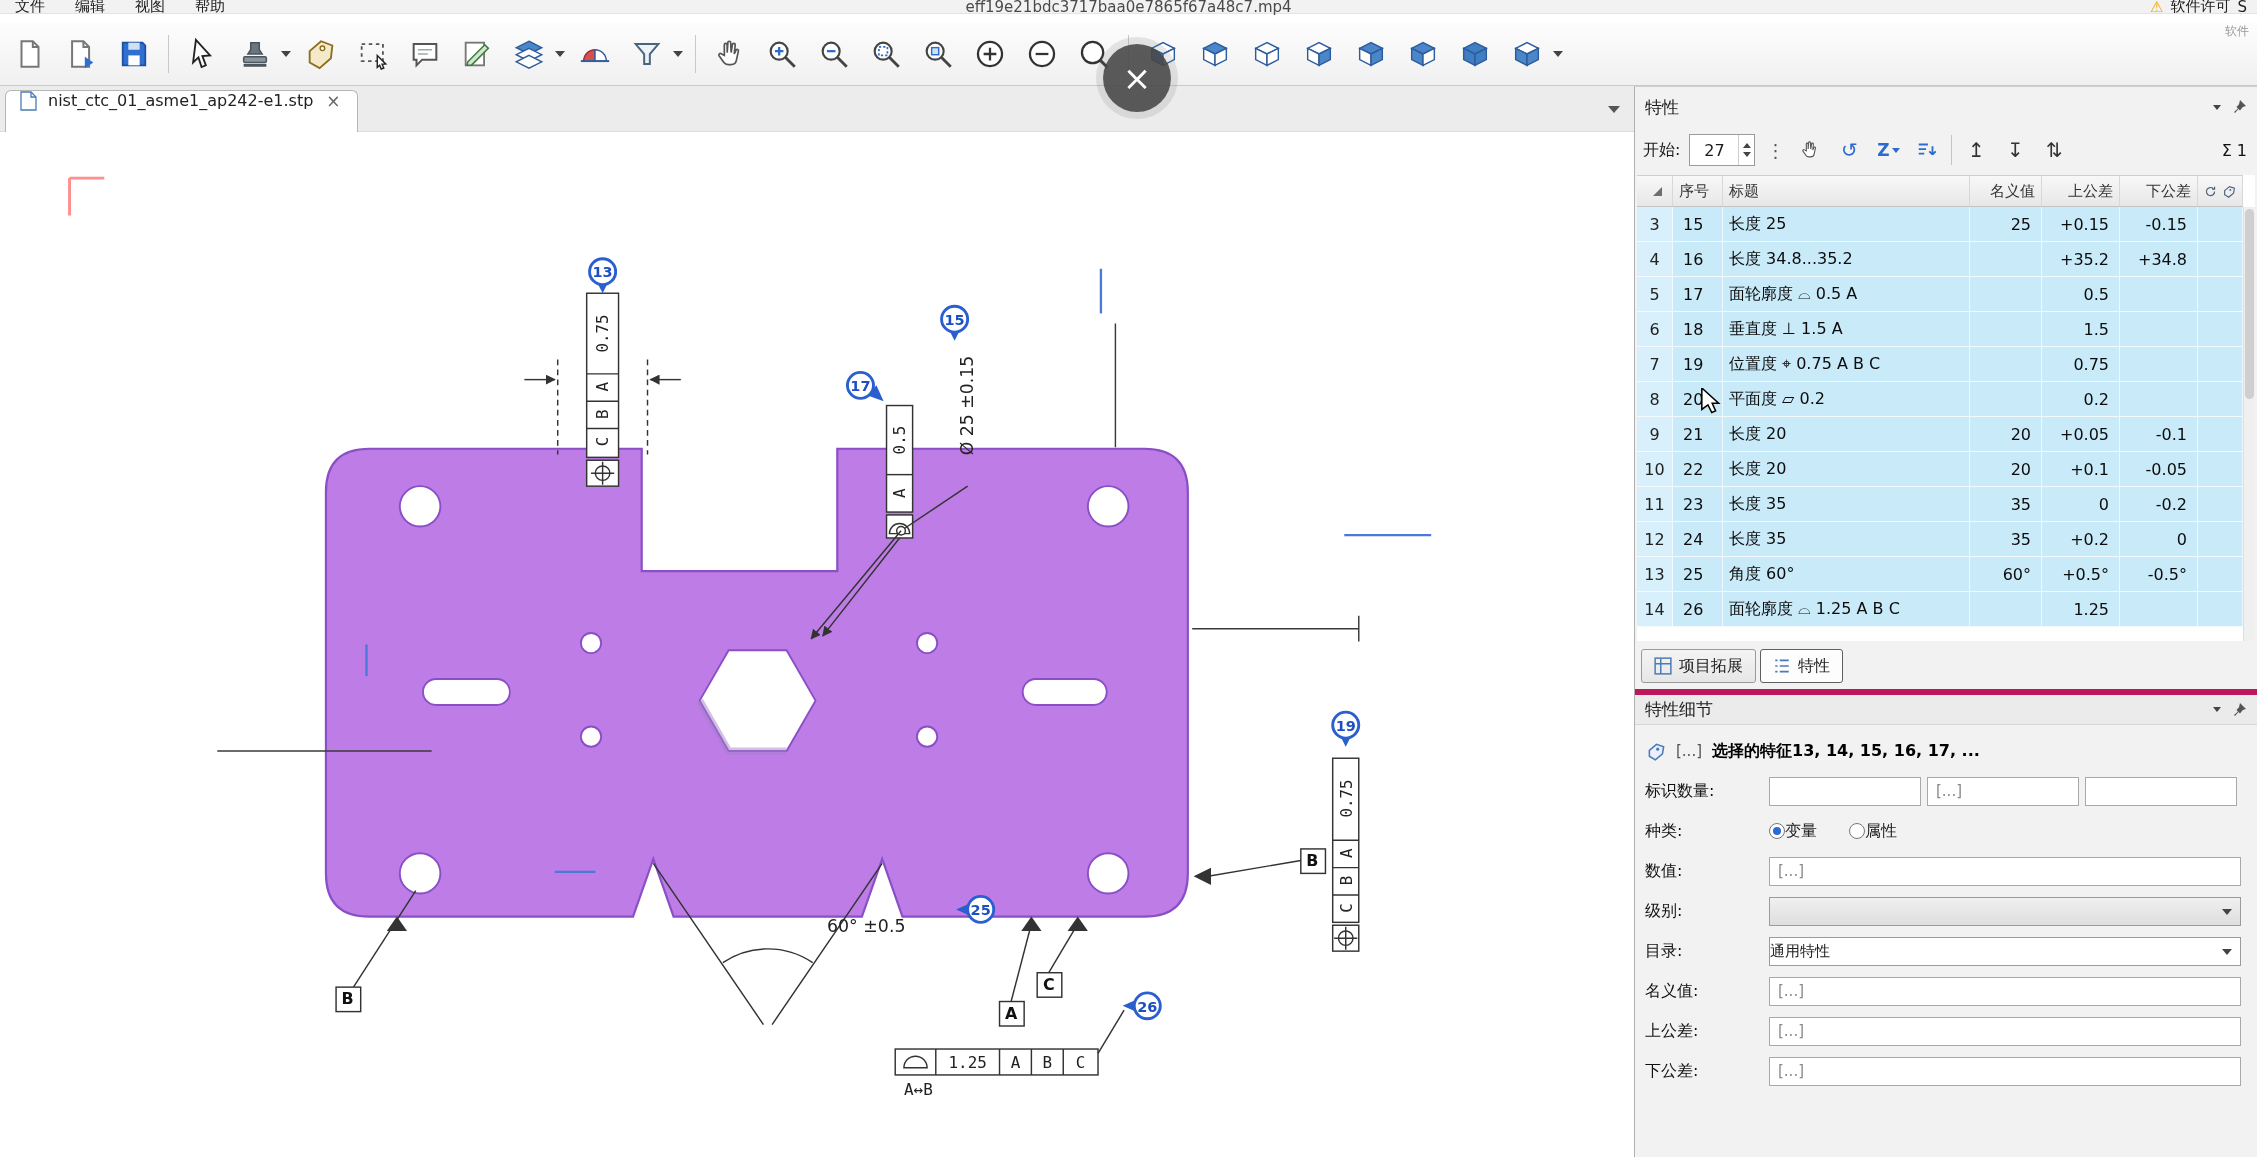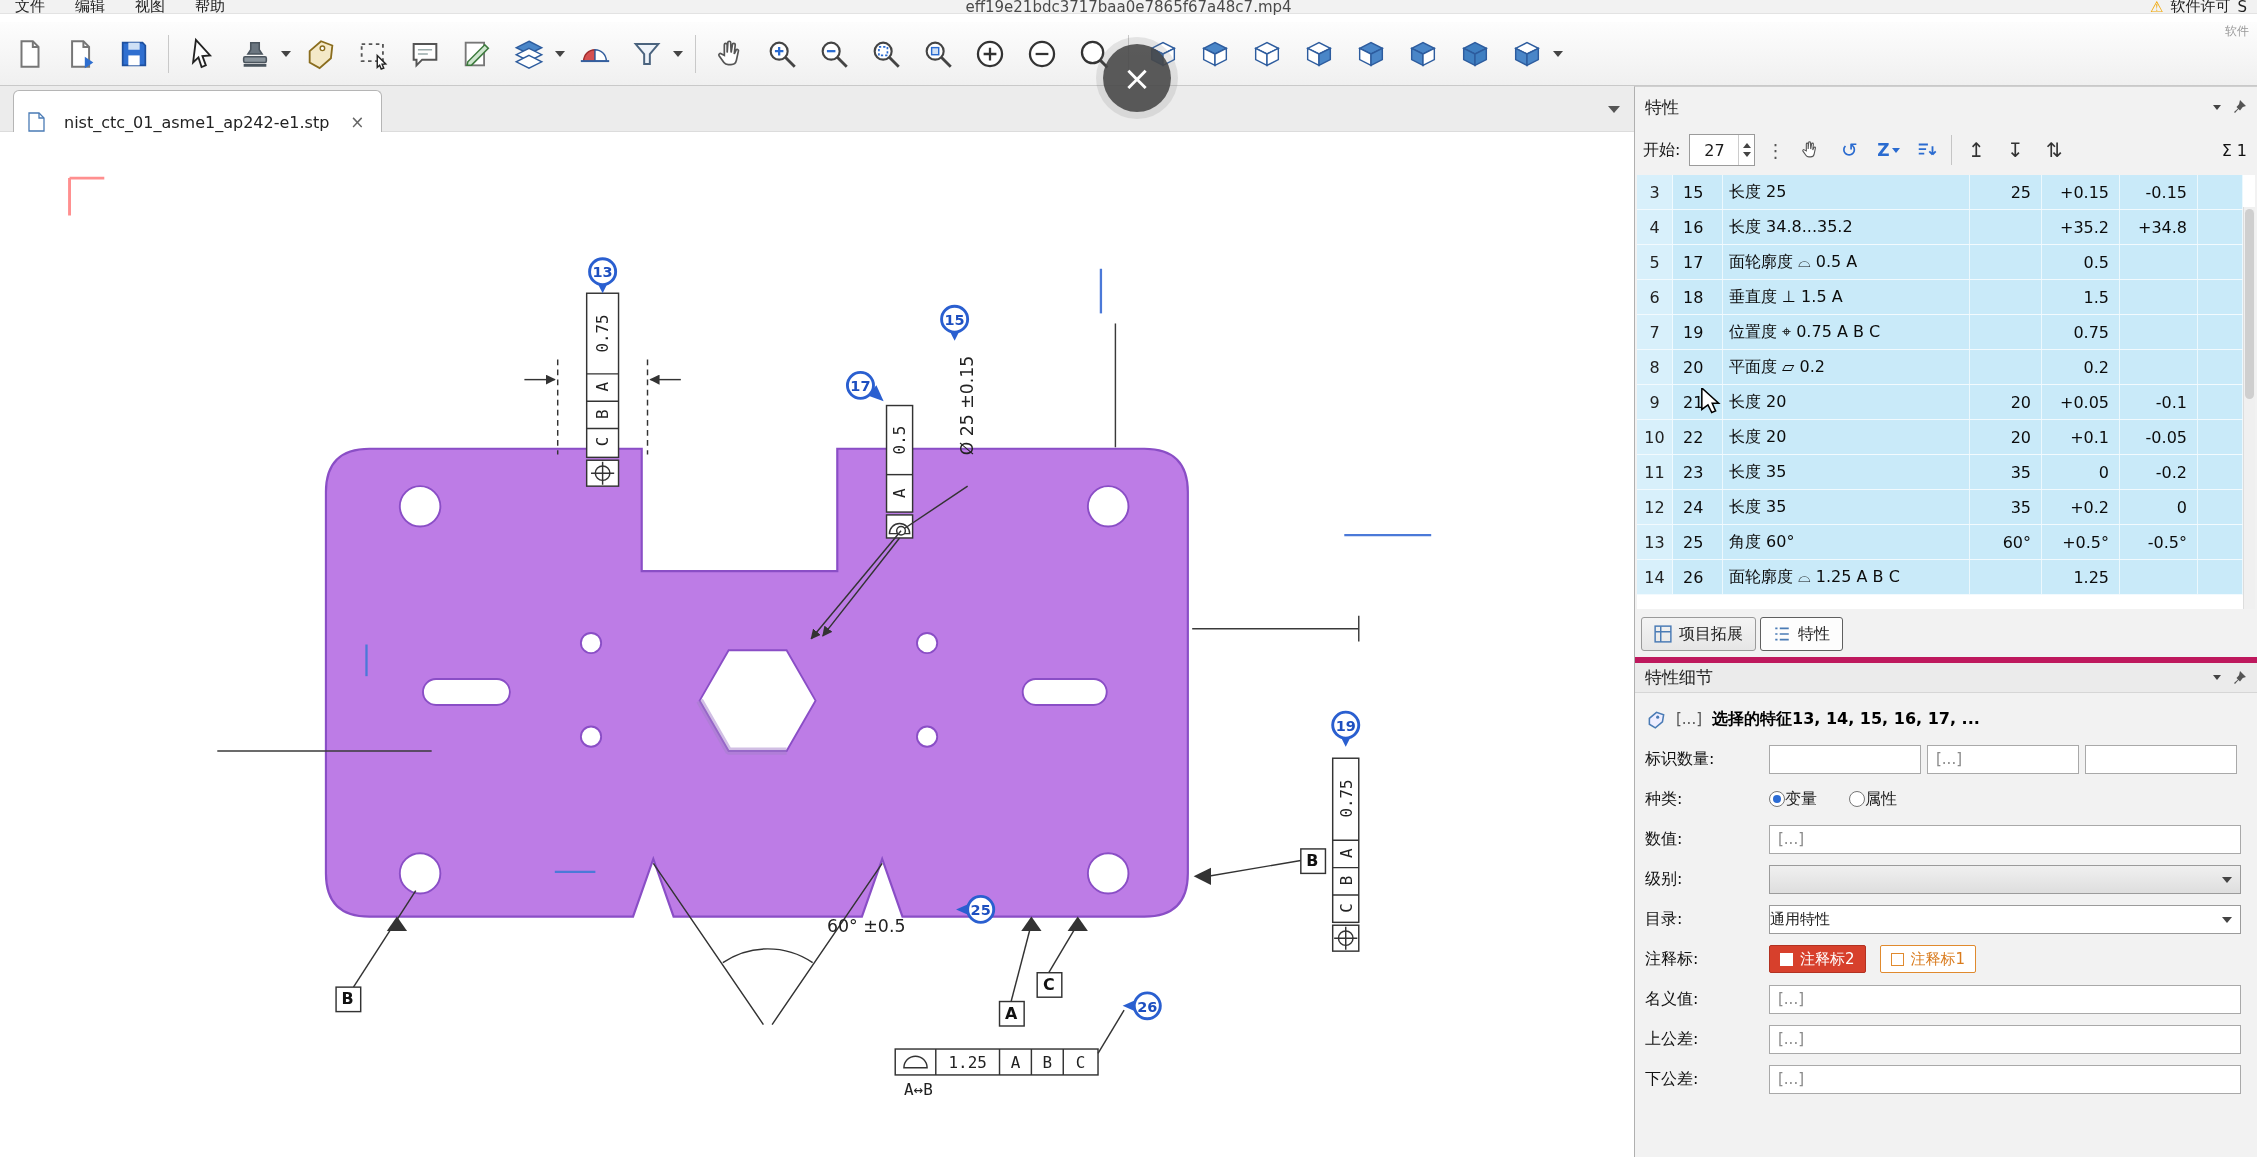--- a/index.html
+++ b/index.html
@@ -28,22 +28,22 @@
   .cv5 .f-top,.cv5 .f-right{fill:#4a86c8}.cv6 .f-top,.cv6 .f-left{fill:#4a86c8}
   .cv7 polygon{fill:#3f7fc1}.cv8 .f-left,.cv8 .f-right{fill:#4a86c8}
 
   
   .overlay-close{position:absolute;top:44px;left:1103px;width:68px;height:68px;border-radius:50%;
     background:rgba(72,72,72,.9);box-shadow:0 0 0 7px rgba(130,130,130,.18);color:#fff;font-size:34px;
     display:flex;align-items:center;justify-content:center;z-index:20;cursor:pointer}
 
   
   .tabstrip{position:absolute;top:86px;left:0;width:1634px;height:46px;background:#ececec;border-bottom:1px solid #dcdcdc;z-index:4}
-  .doc-tab{position:absolute;left:13px;top:4px;height:42px;background:#fff;border:1px solid #b5b5b5;border-bottom:none;
-    border-radius:6px 6px 0 0;display:flex;align-items:flex-end;gap:19px;padding:0 14px;font-size:16px;color:#222}
+  .doc-tab{position:absolute;left:5px;top:4px;height:42px;background:#fff;border:1px solid #b5b5b5;border-bottom:none;
+    border-radius:6px 6px 0 0;display:flex;align-items:flex-start;gap:11px;padding:0 14px;font-size:16px;color:#222}
   .doc-tab .close{color:#666;font-size:17px;cursor:pointer;padding:0 2px}
   .tab-chevron{position:absolute;right:14px;top:20px;width:0;height:0;border-left:6px solid transparent;border-right:6px solid transparent;border-top:7px solid #555}
 
   
   .canvas{position:absolute;top:132px;left:0;width:1634px;height:1025px;background:#fff}
   .canvas svg{width:100%;height:100%;display:block}
   .part{fill:#bd7ce6;stroke:#8a4ec6;stroke-width:1.5}
   .hole{fill:#fff;stroke:#8a4ec6;stroke-width:1.3}
   .refblue{stroke:#4b79d8;stroke-width:1.6}
   .refblk{stroke:#3a3a3a;stroke-width:1}
@@ -562,20 +562,39 @@
       <div class="pbtn dark">
           <span>↧</span>
         </div>
       <div class="pbtn dark">
           <span>⇅</span>
         </div>
       <span class="sigma">Σ 1</span>
     </div>
 
     <div class="tblwrap">
+      <div class="thead">
+        <div>
+            <span class="tri"></span>
+          </div>
+        <div>序号</div>
+        <div>标题</div>
+        <div class="num">名义值</div>
+        <div class="num">上公差</div>
+        <div class="num">下公差</div>
+        <div class="hicons">
+          <svg width="17" height="17" viewBox="0 0 16 16">
+              <path d="M13 8a5 5 0 1 1-1.5-3.5M13 2v3h-3" fill="none" stroke="#4a637e" stroke-width="1.5"></path>
+            </svg>
+          <svg width="17" height="17" viewBox="0 0 16 16">
+              <path d="M2 7l6-5 6 2-1 6-6 5-5-3z" fill="none" stroke="#4a637e" stroke-width="1.4"></path>
+              <circle cx="9" cy="6" r="1.2" fill="#4a637e"></circle>
+            </svg>
+        </div>
+      </div>
       <div class="tbody">
 
           <div class="trow">
             <div class="c-no">3</div>
             <div class="c-id">15</div>
             <div class="c-title">长度 25</div>
             <div class="c-nom">25</div>
             <div class="c-up">+0.15</div>
             <div class="c-low">-0.15</div>
             <div class="c-ic"></div>
@@ -766,31 +785,20 @@
       </div>
 
       <div class="frow">
         <div class="flabel">目录:</div>
         <div class="fselect">
             <span>通用特性</span>
             <span class="dd"></span>
           </div>
       </div>
 
-      <div class="frow">
-        <div class="flabel">注释标:</div>
-        <span class="badge red">
-            <span class="chk"></span>
-            <span>注释标2</span>
-          </span>
-        <span class="badge orange">
-            <span class="chk"></span>
-            <span>注释标1</span>
-          </span>
-      </div>
 
       <div class="frow">
         <div class="flabel">名义值:</div>
         <input class="fin full" value="[...]" style="">
       </div>
 
       <div class="frow">
         <div class="flabel">上公差:</div>
         <input class="fin full" value="[...]" style="">
       </div>

